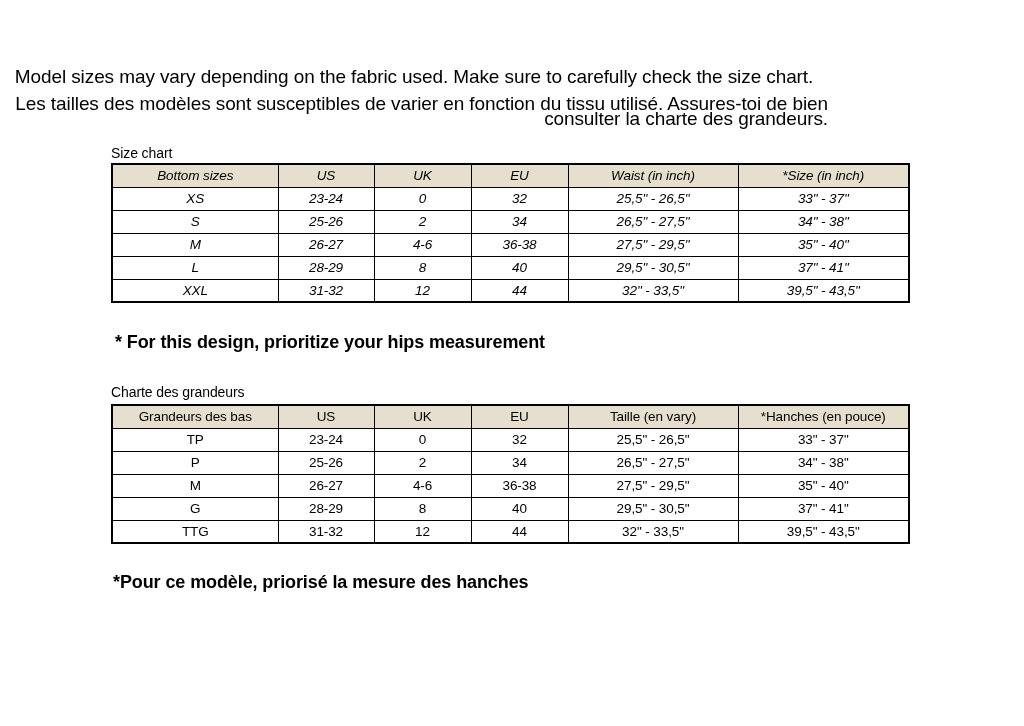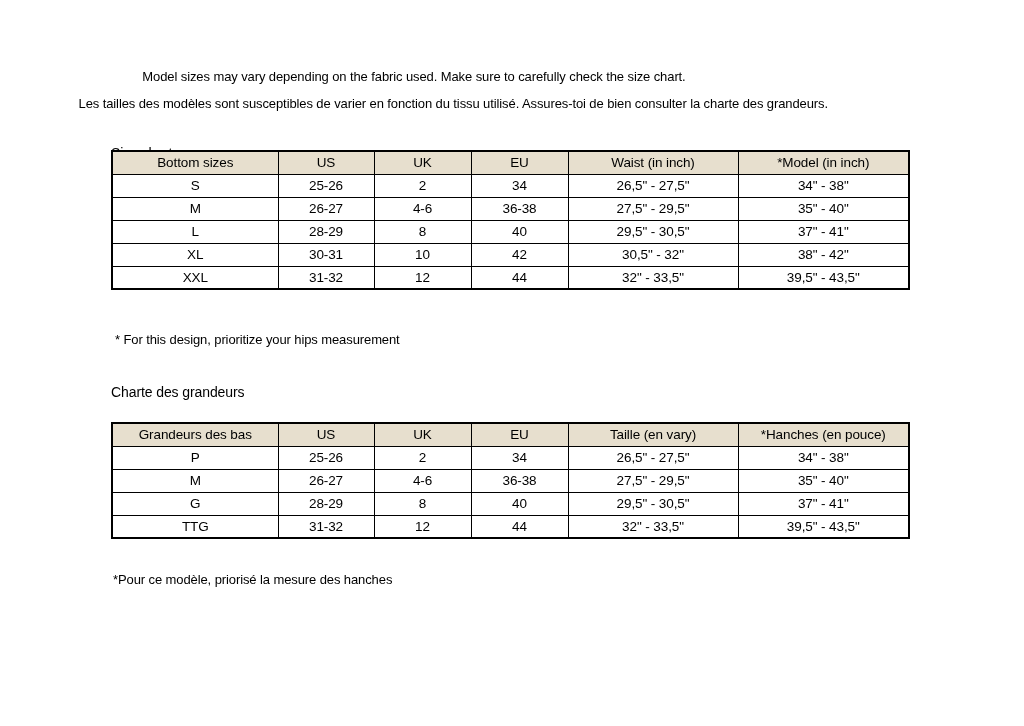--- a/index.html
+++ b/index.html
@@ -12,21 +12,21 @@
     background: #ffffff;
     color: #000000;
     font-family: "Liberation Sans", sans-serif;
     letter-spacing: -0.1px;
   }
   .intro-line {
     position: absolute;
     left: 0;
     width: 828px;
     text-align: center;
-    font-size: 13px;
+    font-size: 19px;
     line-height: 15px;
   }
   #intro-en { top: 69px; }
   #intro-fr { top: 96px; text-align: right; }
   .section-title {
     position: absolute;
     left: 111px;
     width: 797px;
     text-align: left;
     font-size: 14px;
@@ -35,38 +35,39 @@
   #title-1 { top: 145px; }
   #title-2 { top: 384px; }
   table.size-table {
     position: absolute;
     left: 111px;
     width: 797px;
     border-collapse: collapse;
     table-layout: fixed;
     border: 2px solid var(--border-c);
   }
-  #table-1 { top: 150px; }
-  #table-2 { top: 422px; }
+  #table-1 { top: 163px; font-style: italic; }
+  #table-2 { top: 404px; }
   .size-table td {
     border: 1.5px solid var(--border-c);
     height: 23px;
     padding: 0 2px;
     text-align: center;
     vertical-align: middle;
     font-size: 13.5px;
     overflow: hidden;
     white-space: nowrap;
   }
   .size-table tr.head-row td {
     background: var(--header-bg);
   }
   .footnote {
     position: absolute;
-    font-size: 13px;
+    font-size: 18px;
+    font-weight: bold;
   }
   #footnote-1 { left: 115px; top: 332px; }
   #footnote-2 { left: 113px; top: 572px; }
 </style>
 </head>
 <body>
 
 <div id="intro-en" class="intro-line">Model sizes may vary depending on the fabric used. Make sure to carefully check the size chart.</div>
 <div id="intro-fr" class="intro-line">Les tailles des modèles sont susceptibles de varier en fonction du tissu utilisé. Assures-toi de bien consulter la charte des grandeurs.</div>
 
@@ -81,21 +82,29 @@
       <col style="width:170px">
       <col style="width:171px">
   </colgroup>
   <tbody>
     <tr class="head-row">
       <td>Bottom sizes</td>
       <td>US</td>
       <td>UK</td>
       <td>EU</td>
       <td>Waist (in inch)</td>
-      <td>*Model (in inch)</td>
+      <td>*Size (in inch)</td>
+    </tr>
+    <tr>
+      <td>XS</td>
+      <td>23-24</td>
+      <td>0</td>
+      <td>32</td>
+      <td>25,5" - 26,5"</td>
+      <td>33" - 37"</td>
     </tr>
     <tr>
       <td>S</td>
       <td>25-26</td>
       <td>2</td>
       <td>34</td>
       <td>26,5" - 27,5"</td>
       <td>34" - 38"</td>
     </tr>
     <tr>
@@ -106,28 +115,20 @@
       <td>27,5" - 29,5"</td>
       <td>35" - 40"</td>
     </tr>
     <tr>
       <td>L</td>
       <td>28-29</td>
       <td>8</td>
       <td>40</td>
       <td>29,5" - 30,5"</td>
       <td>37" - 41"</td>
-    </tr>
-    <tr>
-      <td>XL</td>
-      <td>30-31</td>
-      <td>10</td>
-      <td>42</td>
-      <td>30,5" - 32"</td>
-      <td>38" - 42"</td>
     </tr>
     <tr>
       <td>XXL</td>
       <td>31-32</td>
       <td>12</td>
       <td>44</td>
       <td>32" - 33,5"</td>
       <td>39,5" - 43,5"</td>
     </tr>
   </tbody>
@@ -149,20 +150,28 @@
   <tbody>
     <tr class="head-row">
       <td>Grandeurs des bas</td>
       <td>US</td>
       <td>UK</td>
       <td>EU</td>
       <td>Taille (en vary)</td>
       <td>*Hanches (en pouce)</td>
     </tr>
     <tr>
+      <td>TP</td>
+      <td>23-24</td>
+      <td>0</td>
+      <td>32</td>
+      <td>25,5" - 26,5"</td>
+      <td>33" - 37"</td>
+    </tr>
+    <tr>
       <td>P</td>
       <td>25-26</td>
       <td>2</td>
       <td>34</td>
       <td>26,5" - 27,5"</td>
       <td>34" - 38"</td>
     </tr>
     <tr>
       <td>M</td>
       <td>26-27</td>

